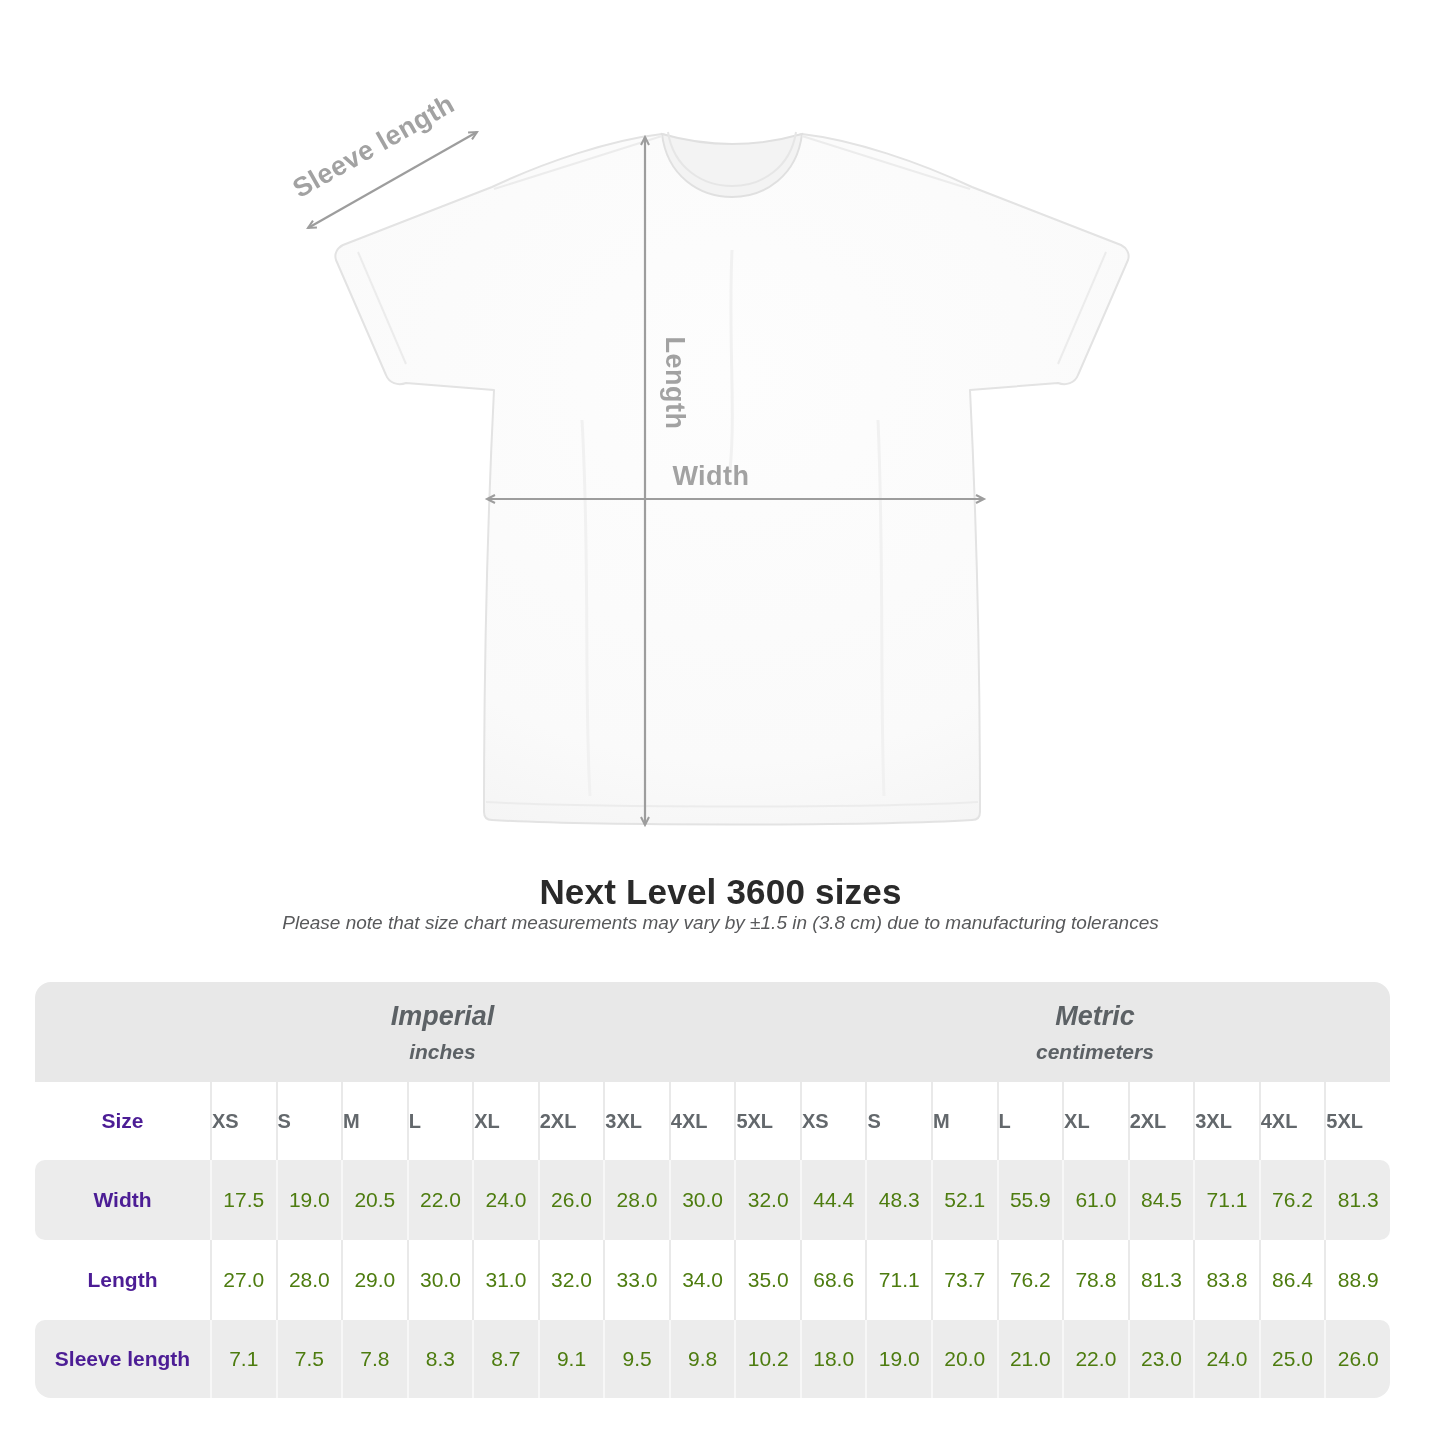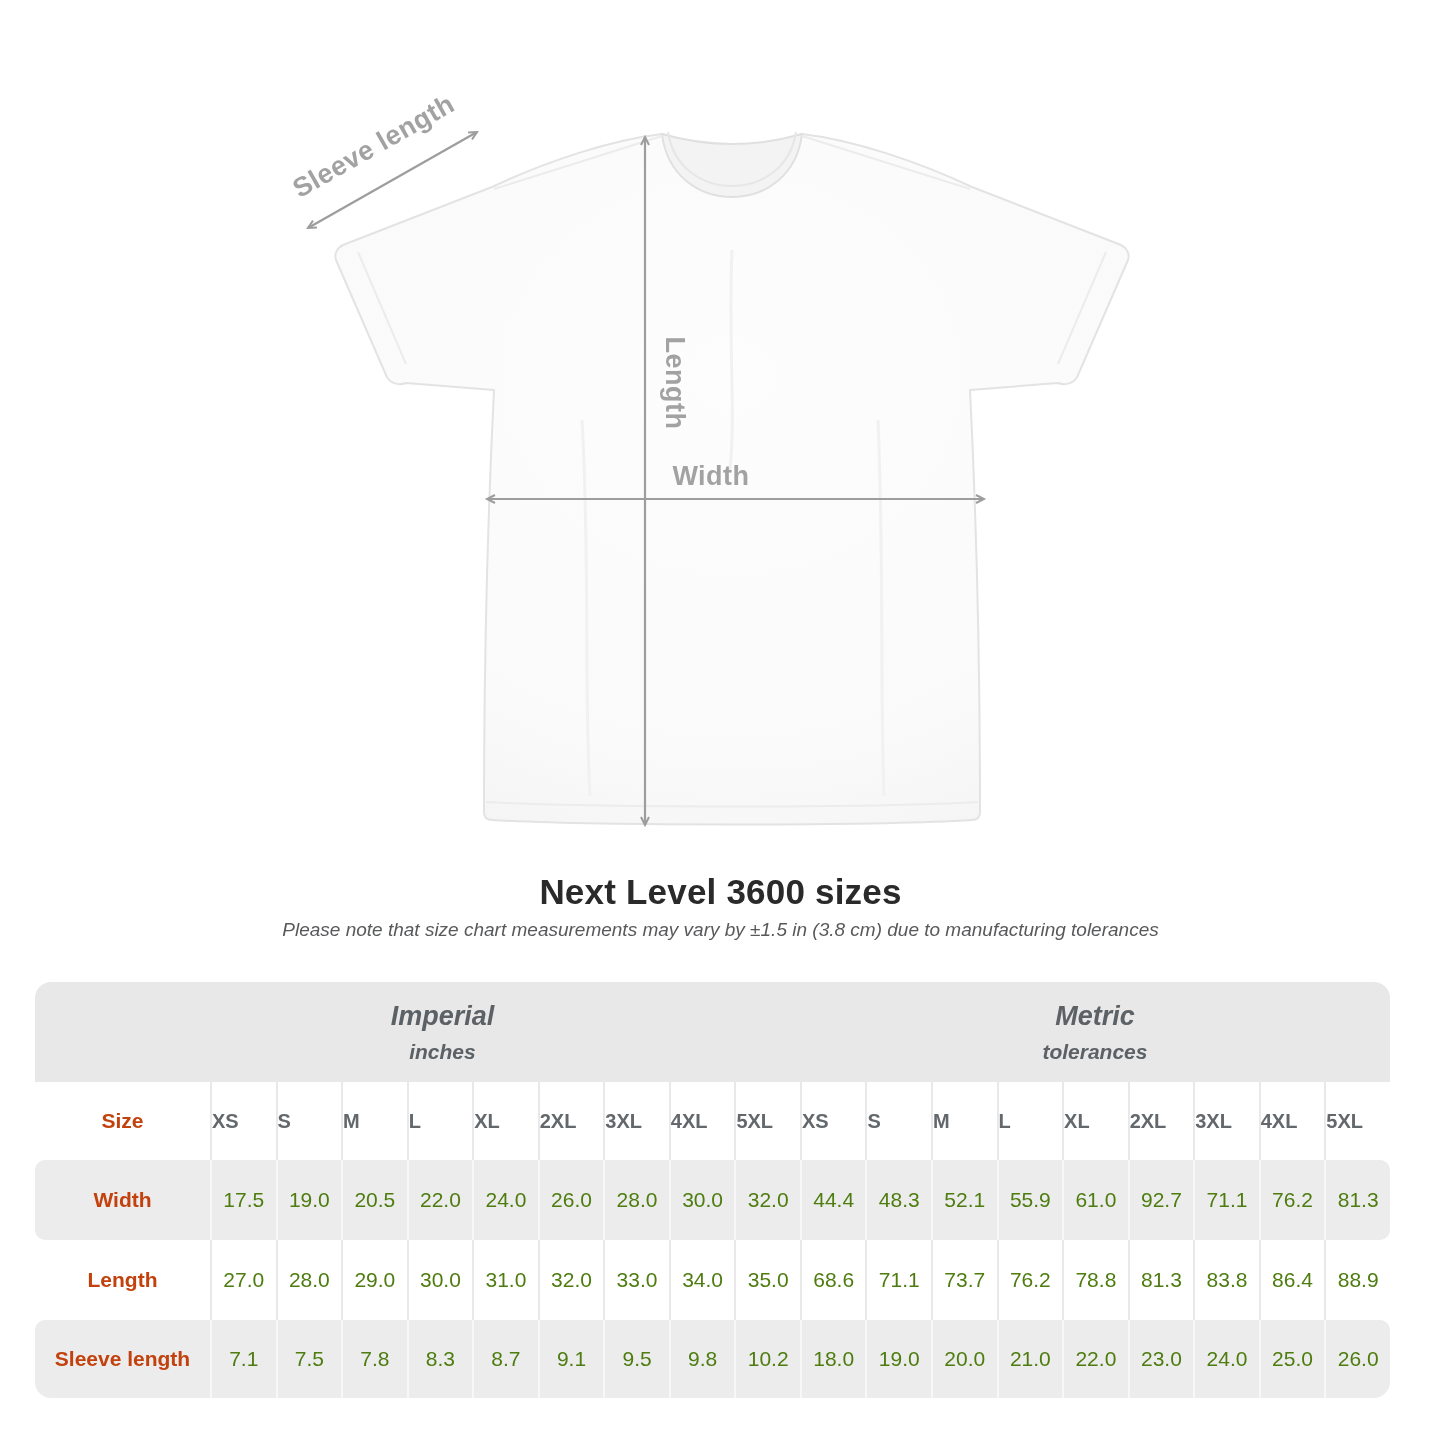--- a/index.html
+++ b/index.html
@@ -31,21 +31,20 @@
     top: 872px; left: 0; right: 4px;
     text-align: center;
   }
   .page-title {
     font-size: 35px;
     font-weight: bold;
     color: #2a2a2a;
     letter-spacing: 0.2px;
   }
   .page-subtitle {
-    margin-top: 7px;
     font-size: 19px;
     font-style: italic;
     color: #58595b;
   }
 
   
   .table-wrap {
     position: absolute;
     left: 35px; top: 982px;
     width: 1355px;
@@ -82,21 +81,21 @@
 
   tr.size-row th { height: 78px; background: #ffffff; }
   tr.row-light > * { background: #ffffff; }
   tr.row-shade > * { background: #ececec; }
   tr.data-row > * { height: 80px; }
   tr.row-shade.last > * { height: 78px; }
 
   th.row-label {
     font-size: 21px;
     font-weight: bold;
-    color: #c2410c;
+    color: #4c1d95;
     text-align: center;
     vertical-align: middle;
   }
   th.size-cell {
     font-size: 20px;
     font-weight: bold;
     color: #63686c;
     text-align: left;
     vertical-align: middle;
   }
@@ -194,21 +193,21 @@
       <col span="18">
     </colgroup>
     <thead>
       <tr class="band-row">
         <th colspan="10" class="band-imperial">
           <div class="band-name">Imperial</div>
           <div class="band-unit">inches</div>
         </th>
         <th colspan="9" class="band-metric">
           <div class="band-name">Metric</div>
-          <div class="band-unit">tolerances</div>
+          <div class="band-unit">centimeters</div>
         </th>
       </tr>
       <tr class="size-row">
         <th class="row-label">Size</th>
         <th class="size-cell">XS</th>
           <th class="size-cell">S</th>
           <th class="size-cell">M</th>
           <th class="size-cell">L</th>
           <th class="size-cell">XL</th>
           <th class="size-cell">2XL</th>
@@ -236,21 +235,21 @@
           <td class="val">24.0</td>
           <td class="val">26.0</td>
           <td class="val">28.0</td>
           <td class="val">30.0</td>
           <td class="val">32.0</td>
         <td class="val">44.4</td>
           <td class="val">48.3</td>
           <td class="val">52.1</td>
           <td class="val">55.9</td>
           <td class="val">61.0</td>
-          <td class="val">92.7</td>
+          <td class="val">84.5</td>
           <td class="val">71.1</td>
           <td class="val">76.2</td>
           <td class="val">81.3</td>
       </tr>
       <tr class="data-row row-light">
         <th class="row-label">Length</th>
         <td class="val">27.0</td>
           <td class="val">28.0</td>
           <td class="val">29.0</td>
           <td class="val">30.0</td>

